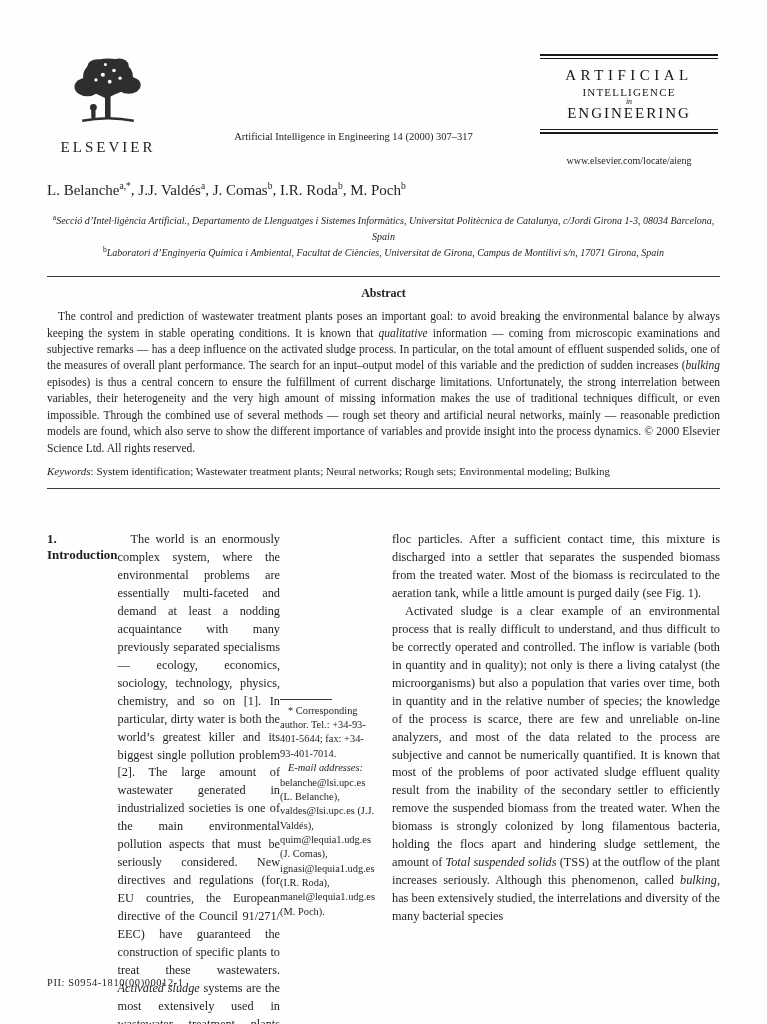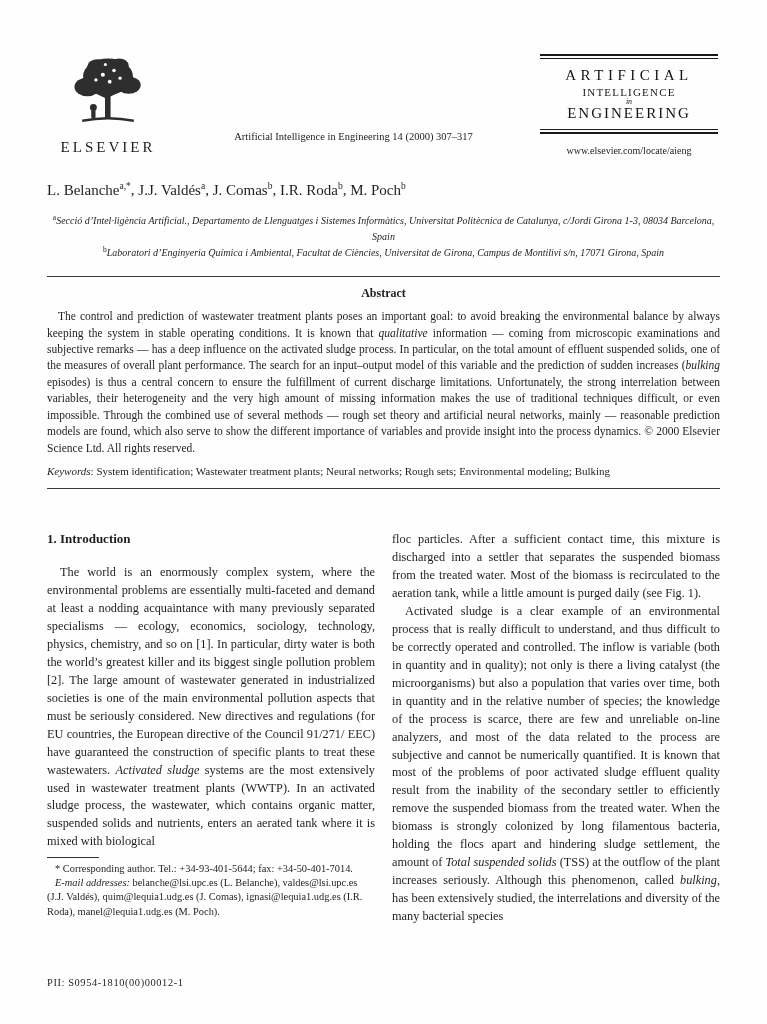--- a/index.html
+++ b/index.html
@@ -18,40 +18,40 @@
   .jlogo{width:182px;text-align:center;color:#151515;}
   .dbl-rule{margin:0 2px;}
   .dbl-rule .thick{border-top:2.5px solid #1a1a1a;}
   .dbl-rule .thin{border-top:1px solid #1a1a1a;margin-top:2px;}
   .dbl-rule.flip .thin{margin-top:0;}
   .dbl-rule.flip .thick{border-top-width:2.5px;margin-top:2px;}
   .jlogo-w1{font-size:15px;letter-spacing:4.5px;margin-top:8px;}
   .jlogo-w2{font-size:11px;letter-spacing:1.2px;margin-top:2px;}
   .jlogo-w3{font-size:8px;font-style:italic;line-height:7px;}
   .jlogo-w4{font-size:15px;letter-spacing:2px;margin-bottom:7px;}
-  .jlogo-web{font-size:10px;margin-top:11px;color:#222;}
+  .jlogo-web{font-size:10px;margin-top:21px;color:#222;}
   
   .title{font-size:21px;font-weight:normal;text-align:center;margin:17px 0 0 0;letter-spacing:.2px;}
   .authors{text-align:left;font-size:15px;margin-top:15px;}
   .authors sup{font-size:9.5px;}
   .affils{font-style:italic;text-align:center;font-size:10px;line-height:1.55;margin:13px auto 8px auto;width:100%;}
   .affils sup{font-size:7.5px;font-style:normal;}
   .received{text-align:center;font-size:10.5px;margin-top:10px;}
   .rule{border:none;border-top:1px solid #3a3a3a;margin:0;}
   .rule.r1{margin-top:15px;}
   .rule.r2{margin-top:11px;}
   
   .abs-head{font-size:12px;font-weight:bold;margin:9px 0 0 0;text-align:center;}
   .abs-text{font-size:11.5px;line-height:1.43;text-align:justify;text-indent:11px;margin:7px 0 0 0;}
   .keywords{font-size:11px;margin-top:9px;}
   .it{font-style:italic;}
   
   .cols{display:flex;gap:17px;margin-top:42px;height:388px;}
   .col{flex:1;min-width:0;}
-  .col-left{display:flex;flex-direction:column;}
+  .col-left{display:flex;flex-direction:row;}
   .sec-head{font-size:13px;font-weight:bold;margin:0 0 17px 0;}
   .body-p{font-size:12.3px;line-height:1.46;text-align:justify;margin:0;}
   .indent{text-indent:13px;}
   
   .footnote{margin-top:auto;}
   .fn-rule{width:52px;border:none;border-top:1px solid #333;margin:0 0 4px 0;}
   .fn-p{font-size:10.4px;line-height:1.38;margin:0;text-align:left;}
   .fn-p.ind{text-indent:8px;}
   
   .footer{position:absolute;left:47px;bottom:33px;font-size:10.4px;line-height:1.5;}
@@ -128,21 +128,21 @@
   <hr class="rule r2">
 
   <div class="cols">
 
     <div class="col col-left">
       <h3 class="sec-head">1. Introduction</h3>
       <p class="body-p indent"><span>The world is an enormously complex system, where the environmental problems are essentially multi-faceted and demand at least a nodding acquaintance with many previously separated specialisms — ecology, economics, sociology, technology, physics, chemistry, and so on [1]. In particular, dirty water is both the world’s greatest killer and its biggest single pollution problem [2]. The large amount of wastewater generated in industrialized societies is one of the main environmental pollution aspects that must be seriously considered. New directives and regulations (for EU countries, the European directive of the Council 91/271/ EEC) have guaranteed the construction of specific plants to treat these wastewaters. </span><span class="it">Activated sludge</span><span> systems are the most extensively used in wastewater treatment plants (WWTP). In an activated sludge process, the wastewater, which contains organic matter, suspended solids and nutrients, enters an aerated tank where it is mixed with biological</span></p>
 
       <div class="footnote">
         <hr class="fn-rule">
-        <p class="fn-p ind">* Corresponding author. Tel.: +34-93-401-5644; fax: +34-50-401-7014.</p>
+        <p class="fn-p ind">* Corresponding author. Tel.: +34-93-401-5644; fax: +34-93-401-7014.</p>
         <p class="fn-p"><span class="it" style="padding-left:8px">E-mail addresses:</span><span> belanche@lsi.upc.es (L. Belanche), valdes@lsi.upc.es (J.J. Valdés), quim@lequia1.udg.es (J. Comas), ignasi@lequia1.udg.es (I.R. Roda), manel@lequia1.udg.es (M. Poch).</span></p>
       </div>
     </div>
 
     <div class="col">
       <p class="body-p">floc particles. After a sufficient contact time, this mixture is discharged into a settler that separates the suspended biomass from the treated water. Most of the biomass is recirculated to the aeration tank, while a little amount is purged daily (see Fig. 1).</p>
       <p class="body-p indent"><span>Activated sludge is a clear example of an environmental process that is really difficult to understand, and thus difficult to be correctly operated and controlled. The inflow is variable (both in quantity and in quality); not only is there a living catalyst (the microorganisms) but also a population that varies over time, both in quantity and in the relative number of species; the knowledge of the process is scarce, there are few and unreliable on-line analyzers, and most of the data related to the process are subjective and cannot be numerically quantified. It is known that most of the problems of poor activated sludge effluent quality result from the inability of the secondary settler to efficiently remove the suspended biomass from the treated water. When the biomass is strongly colonized by long filamentous bacteria, holding the flocs apart and hindering sludge settlement, the amount of </span><span class="it">Total suspended solids</span><span> (TSS) at the outflow of the plant increases seriously. Although this phenomenon, called </span><span class="it">bulking</span><span>, has been extensively studied, the interrelations and diversity of the many bacterial species</span></p>
     </div>
 
   </div>

